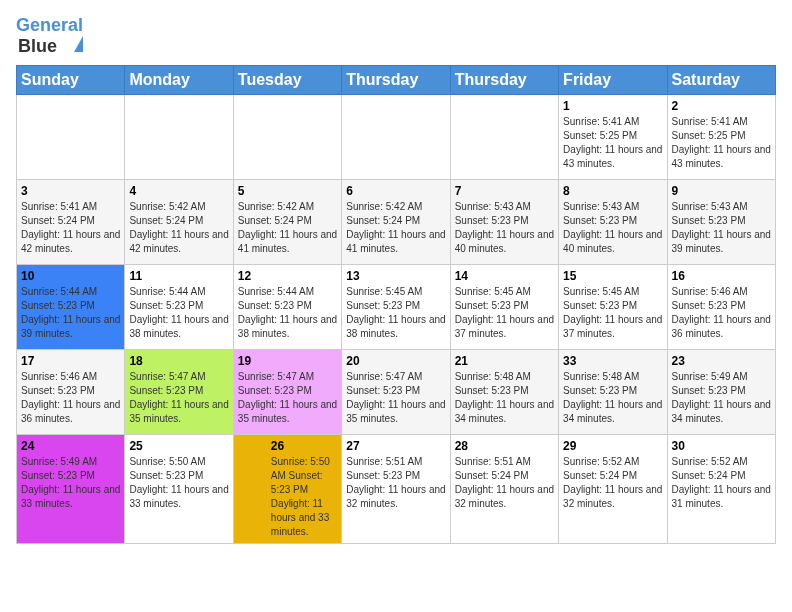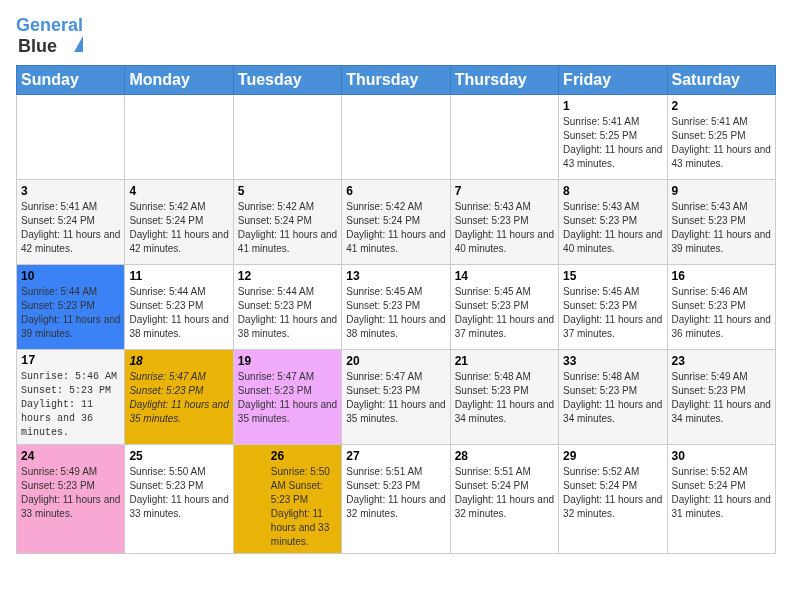--- a/index.html
+++ b/index.html
@@ -226,28 +226,28 @@
         </td>
         <td style="background-color: rgb(255, 255, 255);">
           <span class="day-num">16</span>
           <div class="day-info">Sunrise: 5:46 AM
 Sunset: 5:23 PM
 Daylight: 11 hours
 and 36 minutes.</div>
         </td>
       </tr>
       <tr>
-        <td style="background-color: rgb(245, 245, 245); font-family: Liberation Mono, monospace;">
+        <td style="background-color: rgb(245, 245, 245);">
           <span class="day-num">17</span>
           <div class="day-info">Sunrise: 5:46 AM
 Sunset: 5:23 PM
 Daylight: 11 hours
 and 36 minutes.</div>
         </td>
-        <td style="background-color: #eab308; font-style: italic;">
+        <td style="background-color: #bef264;">
           <span class="day-num">18</span>
           <div class="day-info">Sunrise: 5:47 AM
 Sunset: 5:23 PM
 Daylight: 11 hours
 and 35 minutes.</div>
         </td>
         <td style="background-color: #f0abfc;">
           <span class="day-num">19</span>
           <div class="day-info">Sunrise: 5:47 AM
 Sunset: 5:23 PM
@@ -277,21 +277,21 @@
         </td>
         <td style="background-color: rgb(245, 245, 245);">
           <span class="day-num">23</span>
           <div class="day-info">Sunrise: 5:49 AM
 Sunset: 5:23 PM
 Daylight: 11 hours
 and 34 minutes.</div>
         </td>
       </tr>
       <tr>
-        <td style="background-color: #f9a8d4;">
+        <td style="background-color: #d946ef;">
           <span class="day-num">24</span>
           <div class="day-info">Sunrise: 5:49 AM
 Sunset: 5:23 PM
 Daylight: 11 hours
 and 33 minutes.</div>
         </td>
         <td style="background-color: rgb(255, 255, 255);">
           <span class="day-num">25</span>
           <div class="day-info">Sunrise: 5:50 AM
 Sunset: 5:23 PM

